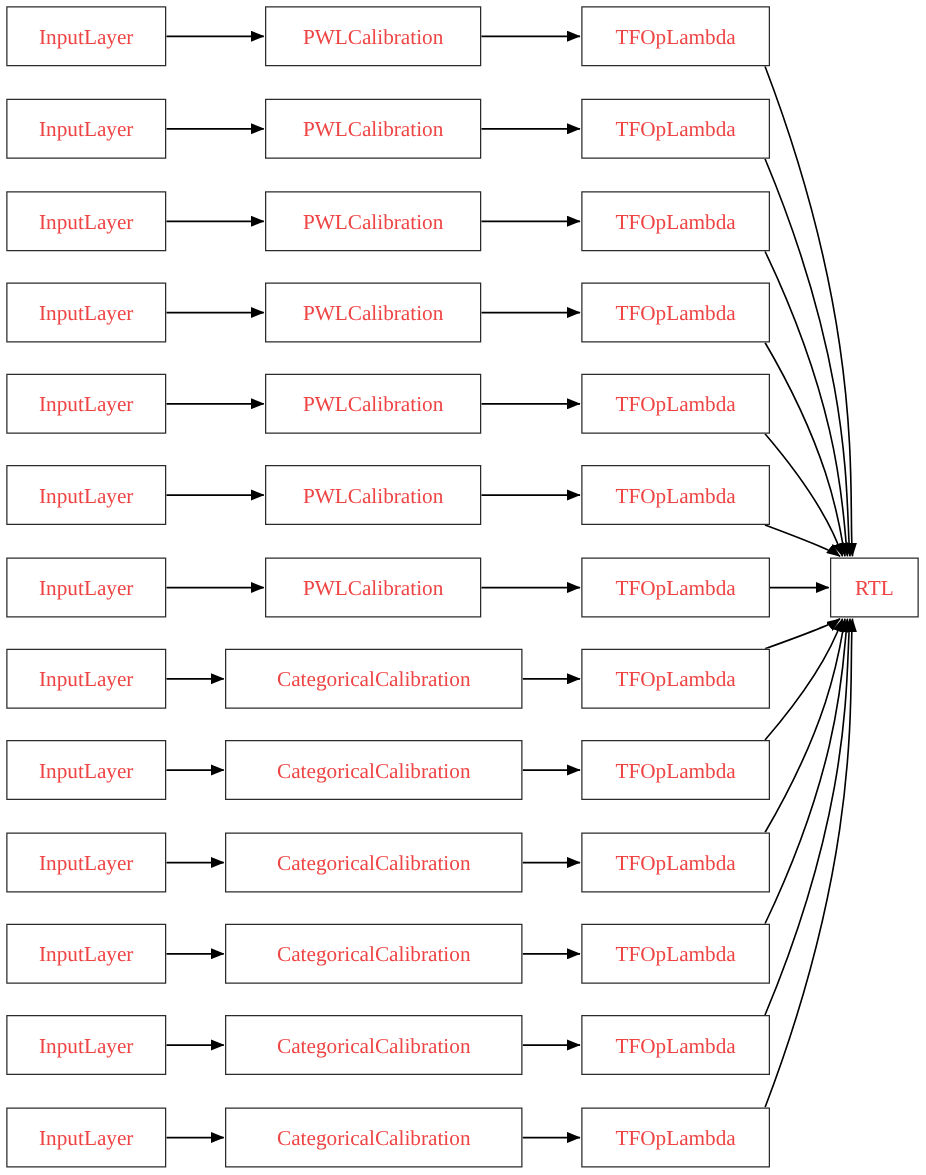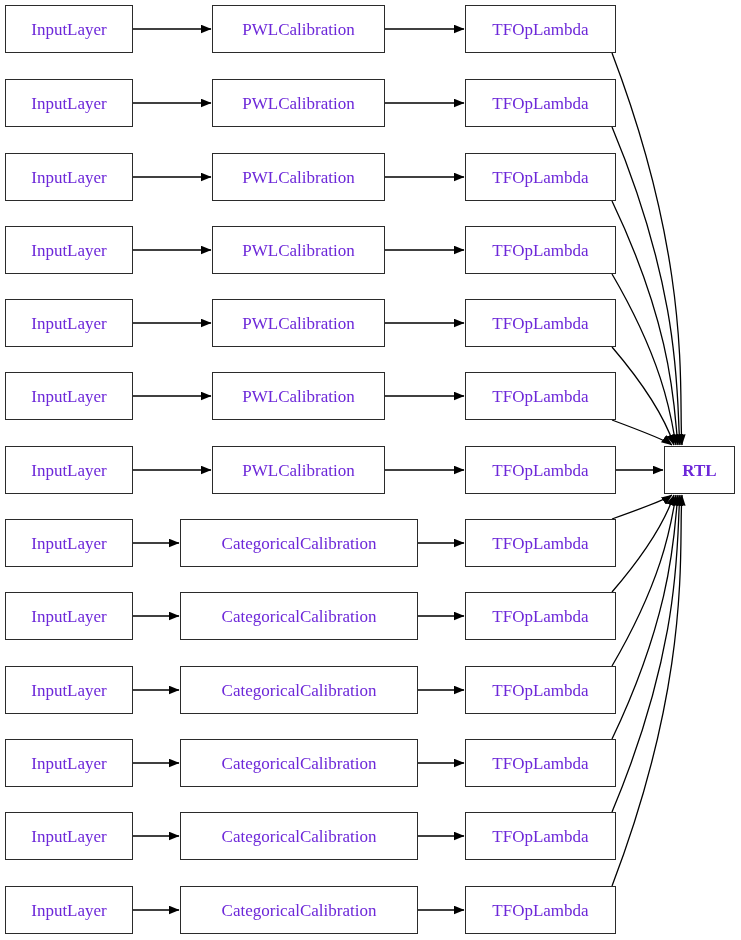--- a/index.html
+++ b/index.html
@@ -28,21 +28,21 @@
   .node {
     position: absolute;
     box-sizing: border-box;
     border: 1px solid #2b2b2b;
     background: #ffffff;
     display: flex;
     align-items: center;
     justify-content: center;
     font-family: "Liberation Serif", "DejaVu Serif", serif;
     font-size: 17px;
-    color: #6d28d9;
+    color: #ef4444;
     line-height: 1;
     white-space: nowrap;
   }
   .node-label {
     display: block;
   }
 </style>
 </head>
 <body>
 
@@ -210,18 +210,18 @@
       </div>
       <div class="node" style="left: 5px; top: 886px; width: 128px; height: 48px;">
         <span class="node-label">InputLayer</span>
       </div>
       <div class="node" style="left: 180px; top: 886px; width: 238px; height: 48px;">
         <span class="node-label">CategoricalCalibration</span>
       </div>
       <div class="node" style="left: 465px; top: 886px; width: 151px; height: 48px;">
         <span class="node-label">TFOpLambda</span>
       </div>
-      <div class="node" style="left: 664px; top: 446px; width: 71px; height: 48px; font-weight: bold;">
+      <div class="node" style="left: 664px; top: 446px; width: 71px; height: 48px;">
         <span class="node-label">RTL</span>
       </div>
     </div>
 
 </div>
 
 </body></html>

